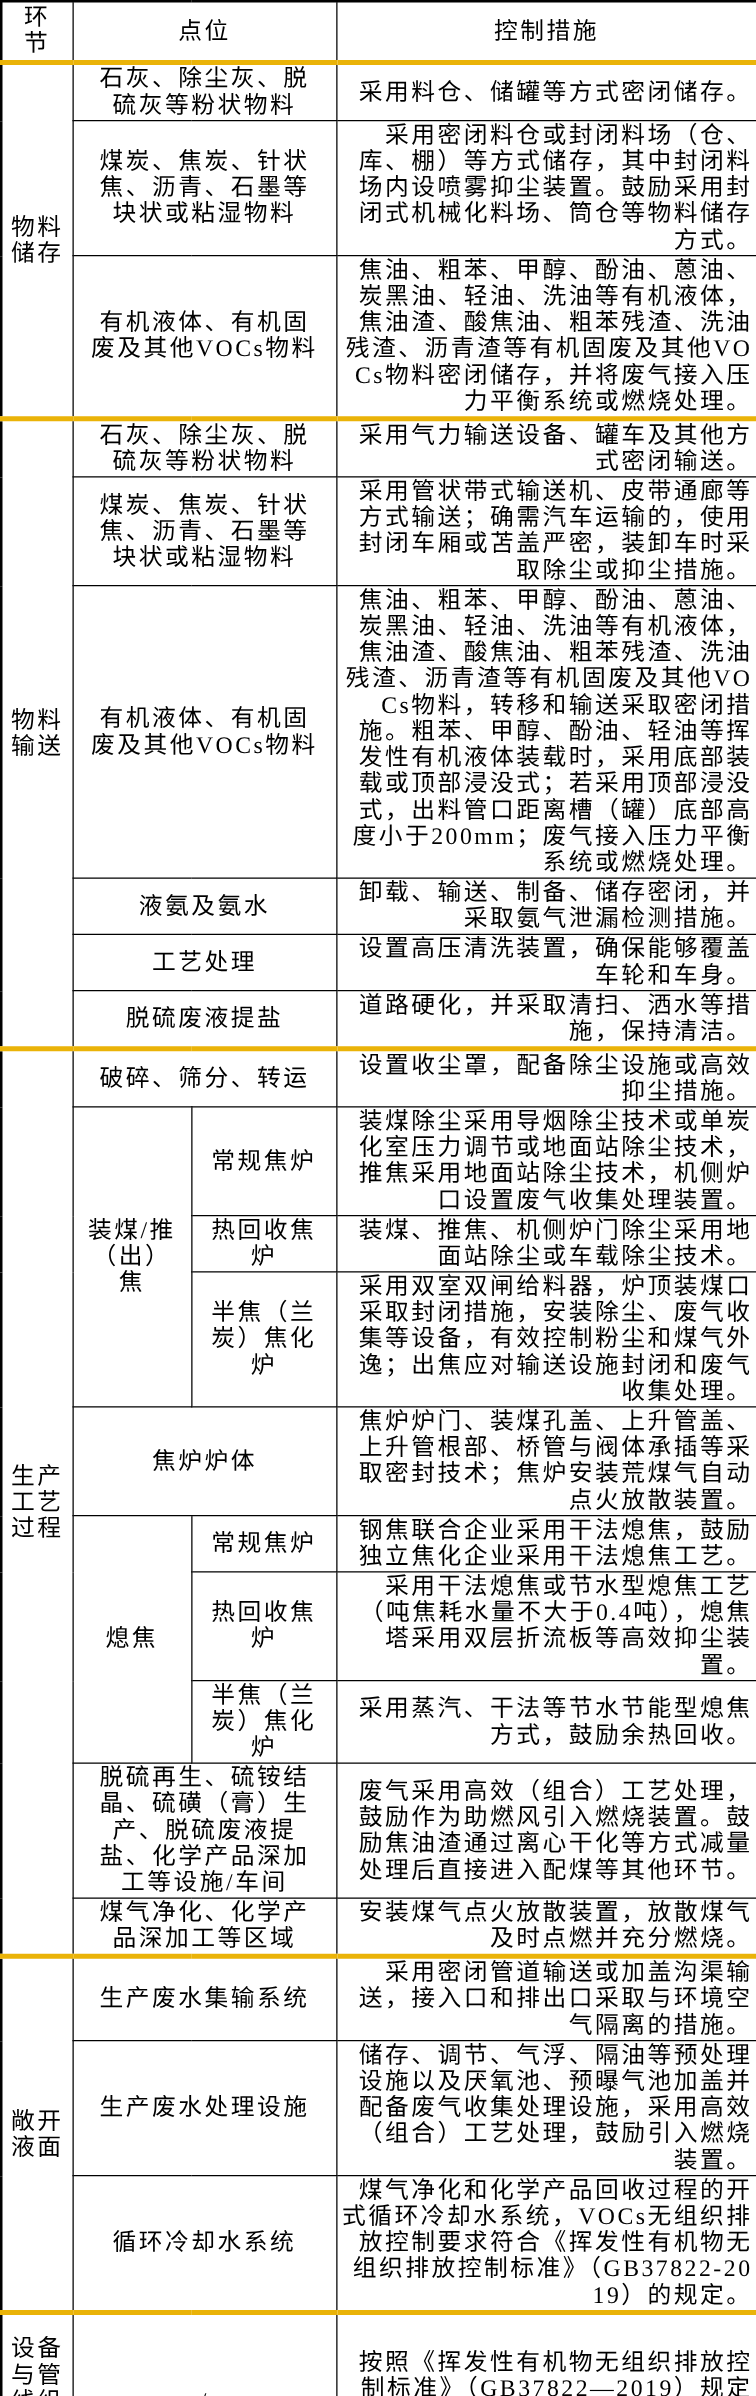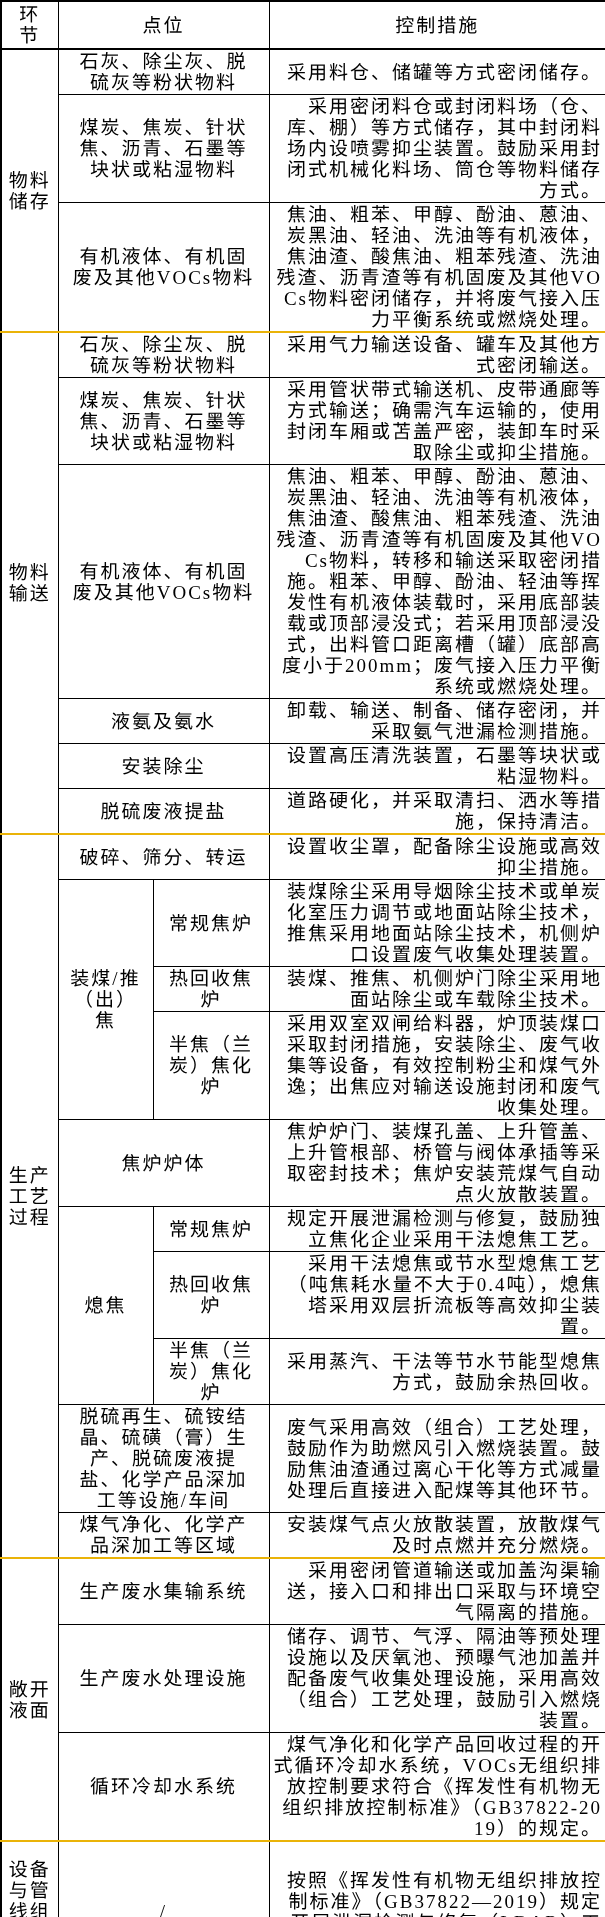--- a/index.html
+++ b/index.html
@@ -51,21 +51,21 @@
     padding: 1px 9px;
   }
   td.c-sub {
     text-align: center;
     padding: 1px 8px;
   }
   td.c-measure {
     text-align: right;
   }
   tr.sec-start > td {
-    border-top: 2px solid #eab308;
+    border-top: 4px solid #eab308;
     margin-top: 46px;
   }
 </style>
 </head>
 <body>
 
 <table class="doc-table">
   <colgroup>
     <col style="width:57px">
     <col style="width:95px">
@@ -106,22 +106,22 @@
     </tr>
     <tr>
       <td class="c-point" colspan="2">有机液体、有机固废及其他VOCs物料</td>
       <td class="c-measure">焦油、粗苯、甲醇、酚油、蒽油、炭黑油、轻油、洗油等有机液体，焦油渣、酸焦油、粗苯残渣、洗油残渣、沥青渣等有机固废及其他VOCs物料，转移和输送采取密闭措施。粗苯、甲醇、酚油、轻油等挥发性有机液体装载时，采用底部装载或顶部浸没式；若采用顶部浸没式，出料管口距离槽（罐）底部高度小于200mm；废气接入压力平衡系统或燃烧处理。</td>
     </tr>
     <tr>
       <td class="c-point" colspan="2">液氨及氨水</td>
       <td class="c-measure">卸载、输送、制备、储存密闭，并采取氨气泄漏检测措施。</td>
     </tr>
     <tr>
-      <td class="c-point" colspan="2">安装除尘</td>
-      <td class="c-measure">设置高压清洗装置，石墨等块状或粘湿物料。</td>
+      <td class="c-point" colspan="2">工艺处理</td>
+      <td class="c-measure">设置高压清洗装置，确保能够覆盖车轮和车身。</td>
     </tr>
     <tr>
       <td class="c-point" colspan="2">脱硫废液提盐</td>
       <td class="c-measure">道路硬化，并采取清扫、洒水等措施，保持清洁。</td>
     </tr>
 
     <tr class="sec-start">
       <td class="c-stage" rowspan="10">生产工艺过程</td>
       <td class="c-point" colspan="2">破碎、筛分、转运</td>
       <td class="c-measure">设置收尘罩，配备除尘设施或高效抑尘措施。</td>
@@ -139,21 +139,21 @@
       <td class="c-sub">半焦（兰炭）焦化炉</td>
       <td class="c-measure">采用双室双闸给料器，炉顶装煤口采取封闭措施，安装除尘、废气收集等设备，有效控制粉尘和煤气外逸；出焦应对输送设施封闭和废气收集处理。</td>
     </tr>
     <tr>
       <td class="c-point" colspan="2">焦炉炉体</td>
       <td class="c-measure">焦炉炉门、装煤孔盖、上升管盖、上升管根部、桥管与阀体承插等采取密封技术；焦炉安装荒煤气自动点火放散装置。</td>
     </tr>
     <tr>
       <td class="c-group" rowspan="3">熄焦</td>
       <td class="c-sub">常规焦炉</td>
-      <td class="c-measure">规定开展泄漏检测与修复，鼓励独立焦化企业采用干法熄焦工艺。</td>
+      <td class="c-measure">钢焦联合企业采用干法熄焦，鼓励独立焦化企业采用干法熄焦工艺。</td>
     </tr>
     <tr>
       <td class="c-sub">热回收焦炉</td>
       <td class="c-measure">采用干法熄焦或节水型熄焦工艺（吨焦耗水量不大于0.4吨），熄焦塔采用双层折流板等高效抑尘装置。</td>
     </tr>
     <tr>
       <td class="c-sub">半焦（兰炭）焦化炉</td>
       <td class="c-measure">采用蒸汽、干法等节水节能型熄焦方式，鼓励余热回收。</td>
     </tr>
     <tr>

